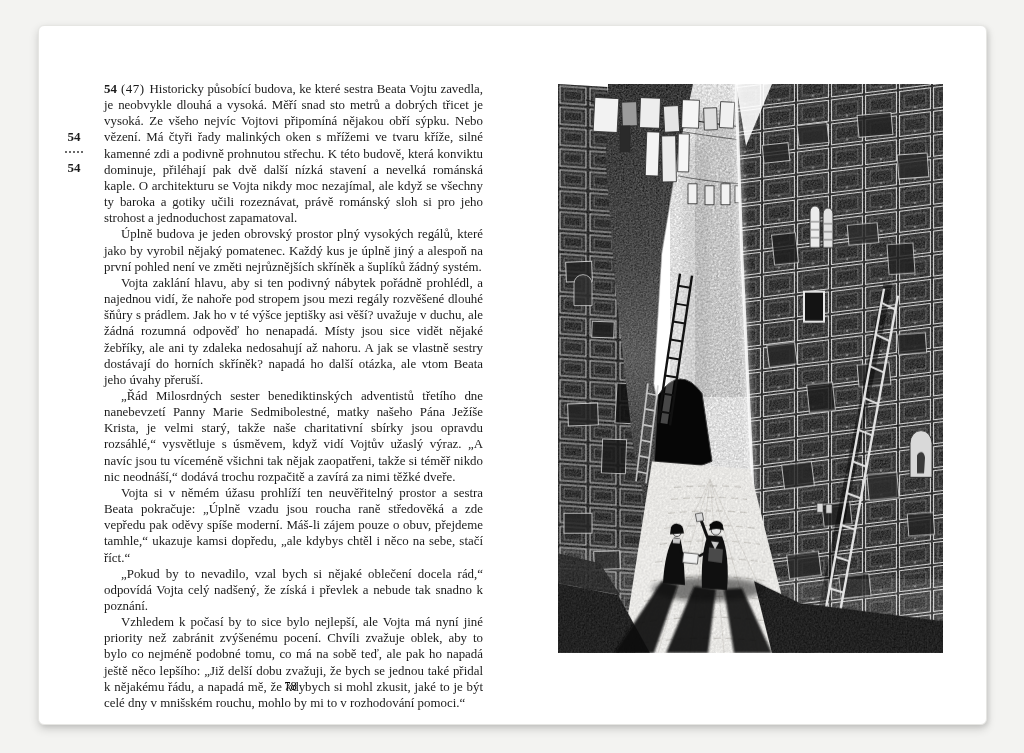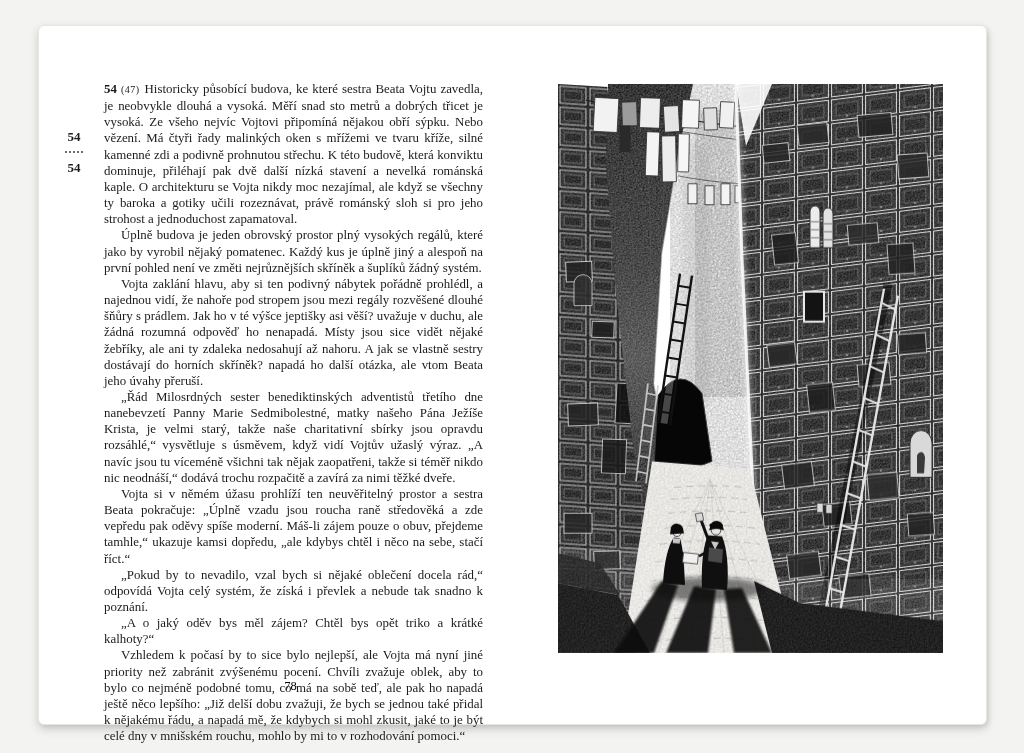--- a/index.html
+++ b/index.html
@@ -35,21 +35,21 @@
     width:18px;margin:7px auto;border-top:2px dotted #6a6a6a;height:0;
   }
   .text-col{
     position:absolute;left:65px;top:55px;width:379px;
     font-size:12.9px;line-height:16.15px;color:#1b1b1b;
     text-align:justify;
   }
   .text-col p{margin:0;text-indent:17px;}
   .text-col p.first{text-indent:0;}
   .pnum{font-weight:bold;margin-right:4px;}
-  .pref{font-size:10px;letter-spacing:0.5px;margin-right:5px;margin-top:32px;}
+  .pref{font-size:13px;letter-spacing:0.5px;margin-right:5px;margin-top:32px;}
   .page-number{
     position:absolute;left:62px;top:653px;width:379px;
     text-align:center;font-size:12.5px;color:#000000;
   }
   .illustration{
     position:absolute;left:45px;top:58px;width:385px;height:569px;
   }
   .illustration svg{display:block;width:385px;height:569px;}
 </style>
 </head>
@@ -64,22 +64,21 @@
         <div class="margin-divider"></div>
         <div class="margin-num">54</div>
       </div>
 
       <div class="text-col">
         <p class="first"><span class="pnum">54</span><span class="pref">(47)</span><span>Historicky působící budova, ke které sestra Beata Vojtu zavedla, je neobvykle dlouhá a vysoká. Měří snad sto metrů a dobrých třicet je vysoká. Ze všeho nejvíc Vojtovi připomíná nějakou obří sýpku. Nebo vězení. Má čtyři řady malinkých oken s mřížemi ve tvaru kříže, silné kamenné zdi a podivně prohnutou střechu. K této budově, která konviktu dominuje, přiléhají pak dvě další nízká stavení a nevelká románská kaple. O architekturu se Vojta nikdy moc nezajímal, ale když se všechny ty baroka a gotiky učili rozeznávat, právě románský sloh si pro jeho strohost a jednoduchost zapamatoval.</span></p>
         <p>Úplně budova je jeden obrovský prostor plný vysokých regálů, které jako by vyrobil nějaký pomatenec. Každý kus je úplně jiný a alespoň na první pohled není ve změti nejrůznějších skříněk a šuplíků žádný systém.</p>
         <p>Vojta zaklání hlavu, aby si ten podivný nábytek pořádně prohlédl, a najednou vidí, že nahoře pod stropem jsou mezi regály rozvěšené dlouhé šňůry s prádlem. Jak ho v té výšce jeptišky asi věší? uvažuje v duchu, ale žádná rozumná odpověď ho nenapadá. Místy jsou sice vidět nějaké žebříky, ale ani ty zdaleka nedosahují až nahoru. A jak se vlastně sestry dostávají do horních skříněk? napadá ho další otázka, ale vtom Beata jeho úvahy přeruší.</p>
         <p>„Řád Milosrdných sester benediktinských adventistů třetího dne nanebevzetí Panny Marie Sedmibolestné, matky našeho Pána Ježíše Krista, je velmi starý, takže naše charitativní sbírky jsou opravdu rozsáhlé,“ vysvětluje s úsměvem, když vidí Vojtův užaslý výraz. „A navíc jsou tu víceméně všichni tak nějak zaopatřeni, takže si téměř nikdo nic neodnáší,“ dodává trochu rozpačitě a zavírá za nimi těžké dveře.</p>
         <p>Vojta si v němém úžasu prohlíží ten neuvěřitelný prostor a sestra Beata pokračuje: „Úplně vzadu jsou roucha raně středověká a zde vepředu pak oděvy spíše moderní. Máš-li zájem pouze o obuv, přejdeme tamhle,“ ukazuje kamsi dopředu, „ale kdybys chtěl i něco na sebe, stačí říct.“</p>
-        <p>„Pokud by to nevadilo, vzal bych si nějaké oblečení docela rád,“ odpovídá Vojta celý systém, že získá i převlek a nebude tak snadno k poznání.</p>
-        <p>„A o jaký oděv bys měl zájem? Chtěl bys opět triko a krátké kalhoty?“</p>
+        <p>„Pokud by to nevadilo, vzal bych si nějaké oblečení docela rád,“ odpovídá Vojta celý nadšený, že získá i převlek a nebude tak snadno k poznání.</p>
         <p>Vzhledem k počasí by to sice bylo nejlepší, ale Vojta má nyní jiné priority než zabránit zvýšenému pocení. Chvíli zvažuje oblek, aby to bylo co nejméně podobné tomu, co má na sobě teď, ale pak ho napadá ještě něco lepšího: „Již delší dobu zvažuji, že bych se jednou také přidal k nějakému řádu, a napadá mě, že kdybych si mohl zkusit, jaké to je být celé dny v mnišském rouchu, mohlo by mi to v rozhodování pomoci.“</p>
       </div>
 
       <div class="page-number">78</div>
     </div>
 
     <div class="right-page">
       <div class="illustration" role="img" aria-label="Black-and-white ink drawing: towering walls of mismatched cabinets and drawers flanking a bright corridor, laundry hanging on lines high above, ladders leaning on the shelves, and two small robed figures casting long shadows on a brick floor.">
         <svg viewBox="0 0 385 570" preserveAspectRatio="none" xmlns="http://www.w3.org/2000/svg">
           <defs>

